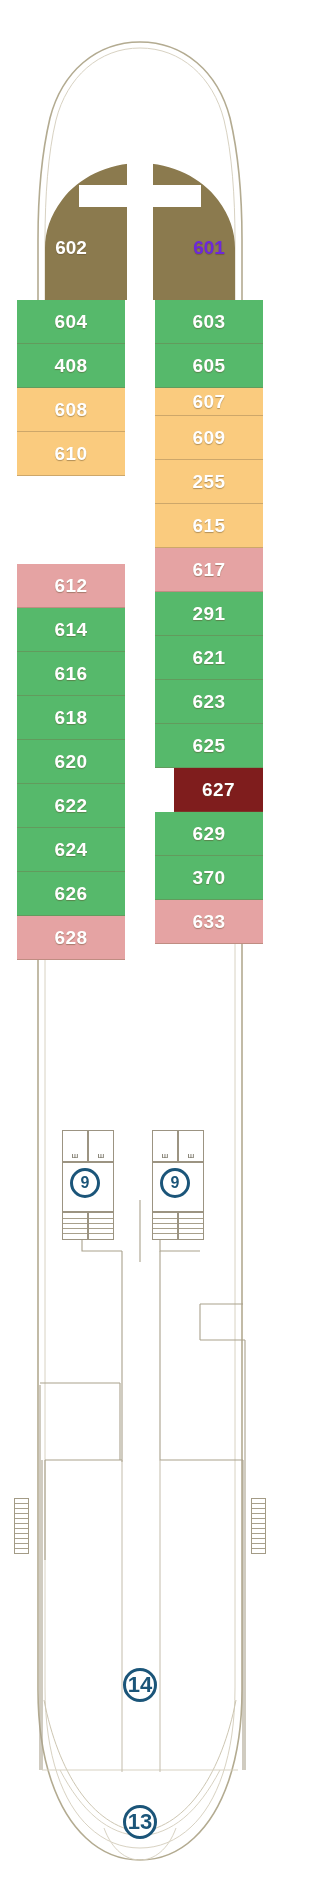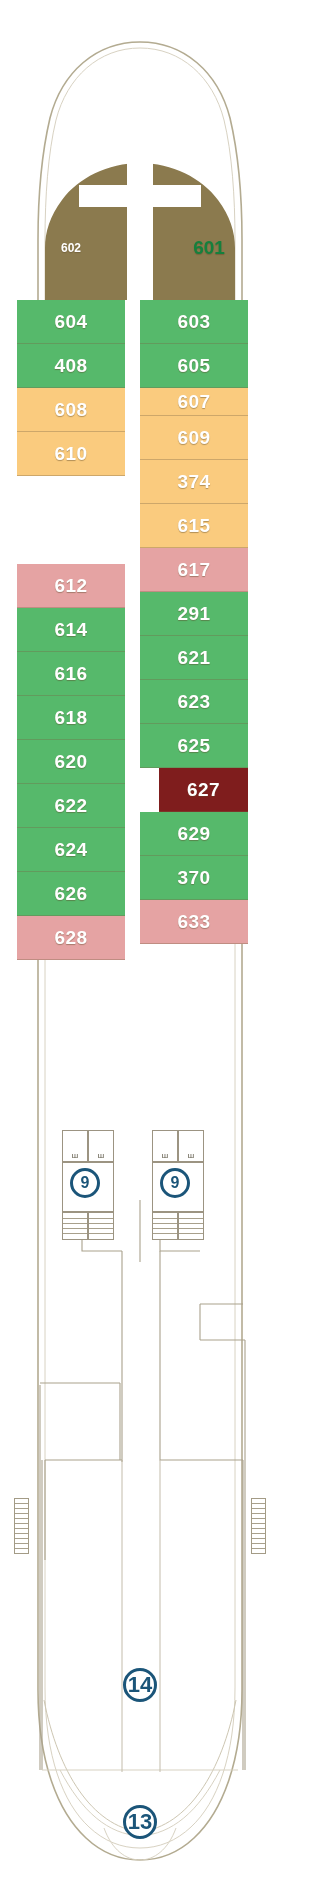--- a/index.html
+++ b/index.html
@@ -7,21 +7,21 @@
        font-family:"Liberation Sans",sans-serif;}
 
   #stage{position:absolute;left:0;top:0;width:280px;height:1883px;background:#fff;}
 
   
   .hull-svg{position:absolute;left:0;top:0;width:280px;height:1883px;}
 
   
   .col{position:absolute;width:108px;}
   .col-left{left:17px;}
-  .col-right{left:140px;}
+  .col-right{left:155px;}
 
   .cabin{position:relative;box-sizing:border-box;
          display:flex;align-items:center;justify-content:center;
          border-bottom:1px solid rgba(120,100,70,.35);}
   .cabin span{
         font-size:19px;font-weight:bold;color:#ffffff;letter-spacing:.5px;
         text-shadow:0 1px 1px rgba(90,70,40,.45);}
   .cabin.void{background:#ffffff;border-bottom:none;}
 
   
@@ -177,21 +177,21 @@
       <div class="cabin" style="height: 44px; background: rgb(86, 185, 107);">
         <span>605</span>
       </div>
       <div class="cabin" style="height: 28px; background: rgb(250, 203, 126);">
         <span>607</span>
       </div>
       <div class="cabin" style="height: 44px; background: rgb(250, 203, 126);">
         <span>609</span>
       </div>
       <div class="cabin" style="height: 44px; background: rgb(250, 203, 126);">
-        <span>374</span>
+        <span>255</span>
       </div>
       <div class="cabin" style="height: 44px; background: rgb(250, 203, 126);">
         <span>615</span>
       </div>
       <div class="cabin" style="height: 44px; background: rgb(229, 163, 163);">
         <span>617</span>
       </div>
       <div class="cabin" style="height: 44px; background: rgb(86, 185, 107);">
         <span>291</span>
       </div>
@@ -213,25 +213,25 @@
       <div class="cabin" style="height: 44px; background: rgb(86, 185, 107);">
         <span>370</span>
       </div>
       <div class="cabin" style="height: 44px; background: rgb(229, 163, 163);">
         <span>633</span>
       </div>
     </div>
 
   <div style="position:absolute;left:17px;top:225px;width:108px;height:46px;
               display:flex;align-items:center;justify-content:center;">
-    <span style="font-size:12px;font-weight:bold;color:#fff;text-shadow:0 1px 1px rgba(90,70,40,.45);">602</span>
+    <span style="font-size:19px;font-weight:bold;color:#fff;text-shadow:0 1px 1px rgba(90,70,40,.45);">602</span>
   </div>
   <div style="position:absolute;left:155px;top:225px;width:108px;height:46px;
               display:flex;align-items:center;justify-content:center;">
-    <span style="font-size:19px;font-weight:bold;color:#15803d;text-shadow:0 1px 1px rgba(90,70,40,.45);">601</span>
+    <span style="font-size:19px;font-weight:bold;color:#6d28d9;text-shadow:0 1px 1px rgba(90,70,40,.45);">601</span>
   </div>
 
   <div class="elev-group">
     <div class="elev-box" style="left:62px;top:1130px;width:26px;height:32px;">
       <i>ш</i>
     </div>
     <div class="elev-box" style="left:88px;top:1130px;width:26px;height:32px;">
       <i>ш</i>
     </div>
     <div class="elev-box" style="left:62px;top:1162px;width:52px;height:50px;"></div>

